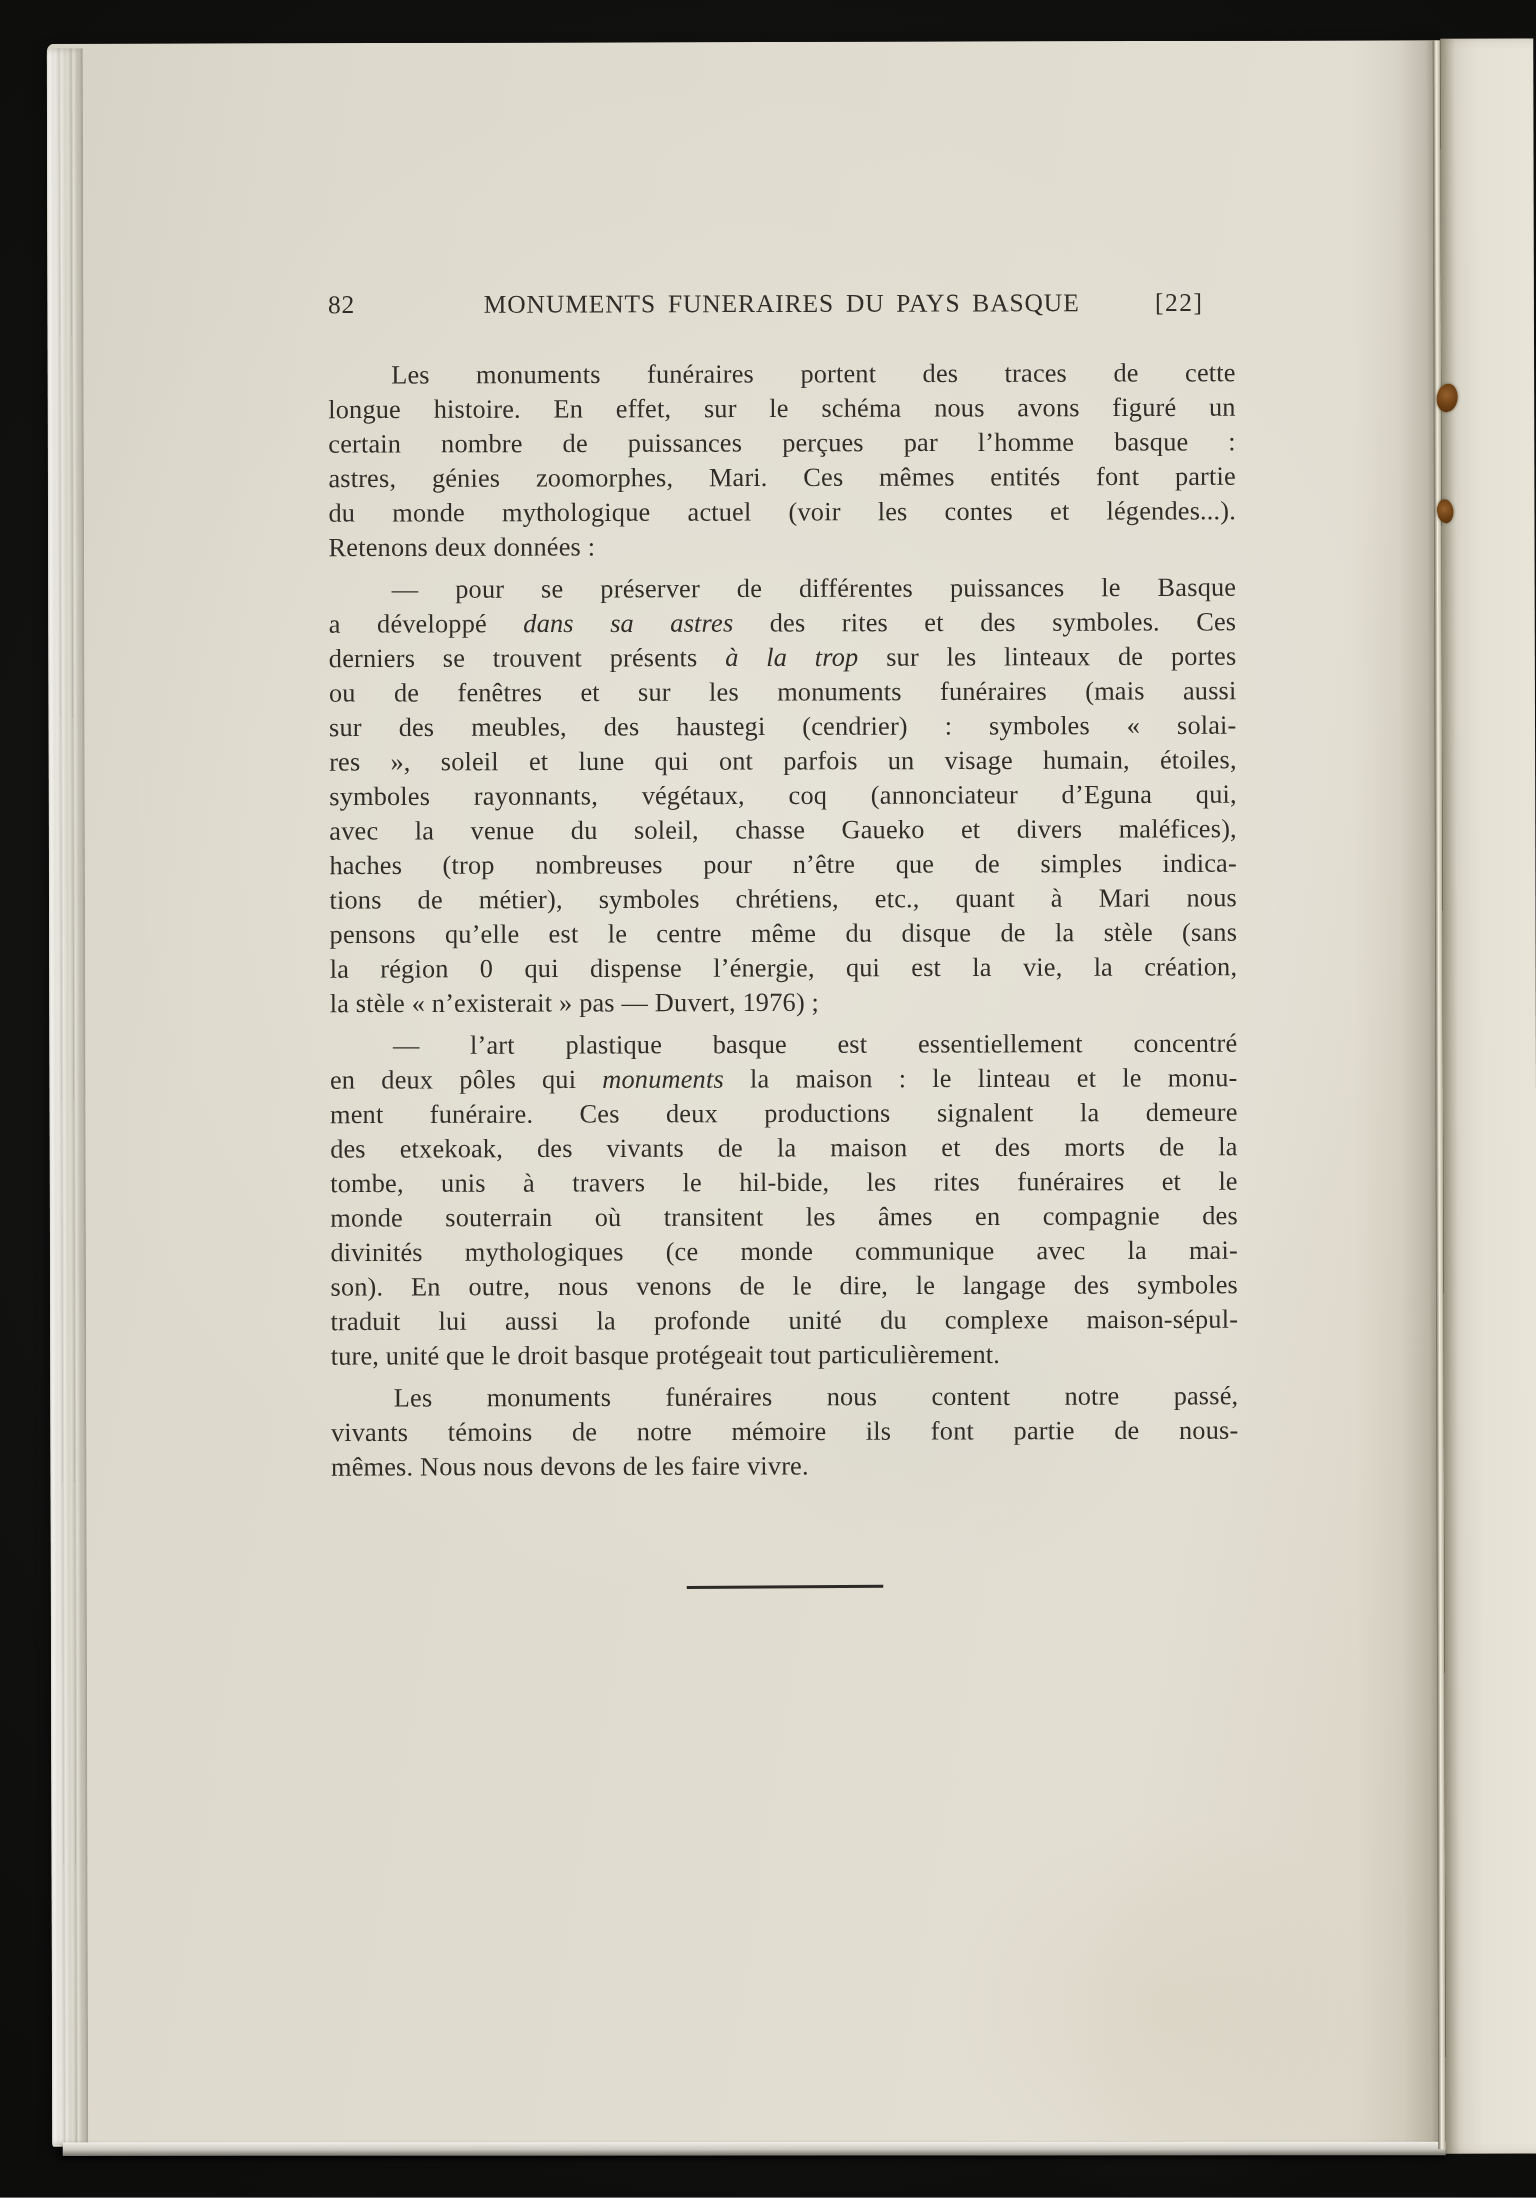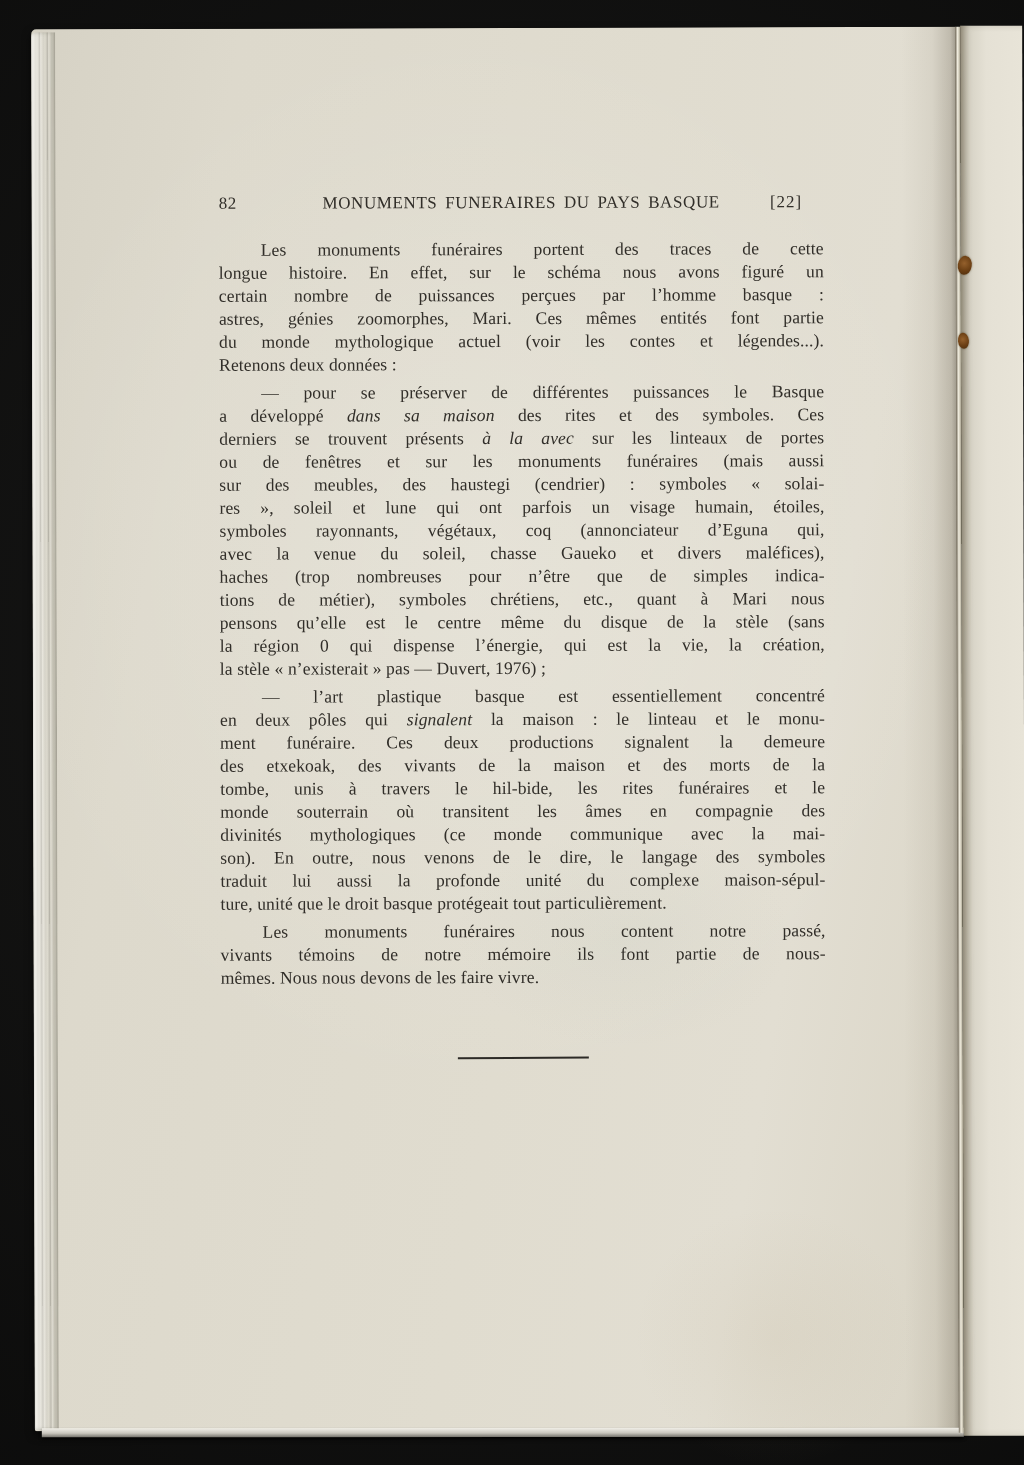--- a/index.html
+++ b/index.html
@@ -151,36 +151,36 @@
           <div class="para">
             <div class="line first">Les monuments funéraires portent des traces de cette</div>
             <div class="line">longue histoire. En effet, sur le schéma nous avons figuré un</div>
             <div class="line">certain nombre de puissances perçues par l’homme basque :</div>
             <div class="line">astres, génies zoomorphes, Mari. Ces mêmes entités font partie</div>
             <div class="line">du monde mythologique actuel (voir les contes et légendes...).</div>
             <div class="line last">Retenons deux données :</div>
           </div>
           <div class="para">
             <div class="line first">— pour se préserver de différentes puissances le Basque</div>
-            <div class="line">a développé <em>dans sa maison</em> des rites et des symboles. Ces</div>
-            <div class="line">derniers se trouvent présents <em>à la avec</em> sur les linteaux de portes</div>
+            <div class="line">a développé <em>dans sa astres</em> des rites et des symboles. Ces</div>
+            <div class="line">derniers se trouvent présents <em>à la trop</em> sur les linteaux de portes</div>
             <div class="line">ou de fenêtres et sur les monuments funéraires (mais aussi</div>
             <div class="line">sur des meubles, des haustegi (cendrier) : symboles « solai-</div>
             <div class="line">res », soleil et lune qui ont parfois un visage humain, étoiles,</div>
             <div class="line">symboles rayonnants, végétaux, coq (annonciateur d’Eguna qui,</div>
             <div class="line">avec la venue du soleil, chasse Gaueko et divers maléfices),</div>
             <div class="line">haches (trop nombreuses pour n’être que de simples indica-</div>
             <div class="line">tions de métier), symboles chrétiens, etc., quant à Mari nous</div>
             <div class="line">pensons qu’elle est le centre même du disque de la stèle (sans</div>
             <div class="line">la région 0 qui dispense l’énergie, qui est la vie, la création,</div>
             <div class="line last">la stèle « n’existerait » pas — Duvert, 1976) ;</div>
           </div>
           <div class="para">
             <div class="line first">— l’art plastique basque est essentiellement concentré</div>
-            <div class="line">en deux pôles qui <em>signalent</em> la maison : le linteau et le monu-</div>
+            <div class="line">en deux pôles qui <em>monuments</em> la maison : le linteau et le monu-</div>
             <div class="line">ment funéraire. Ces deux productions signalent la demeure</div>
             <div class="line">des etxekoak, des vivants de la maison et des morts de la</div>
             <div class="line">tombe, unis à travers le hil-bide, les rites funéraires et le</div>
             <div class="line">monde souterrain où transitent les âmes en compagnie des</div>
             <div class="line">divinités mythologiques (ce monde communique avec la mai-</div>
             <div class="line">son). En outre, nous venons de le dire, le langage des symboles</div>
             <div class="line">traduit lui aussi la profonde unité du complexe maison-sépul-</div>
             <div class="line last">ture, unité que le droit basque protégeait tout particulièrement.</div>
           </div>
           <div class="para">

